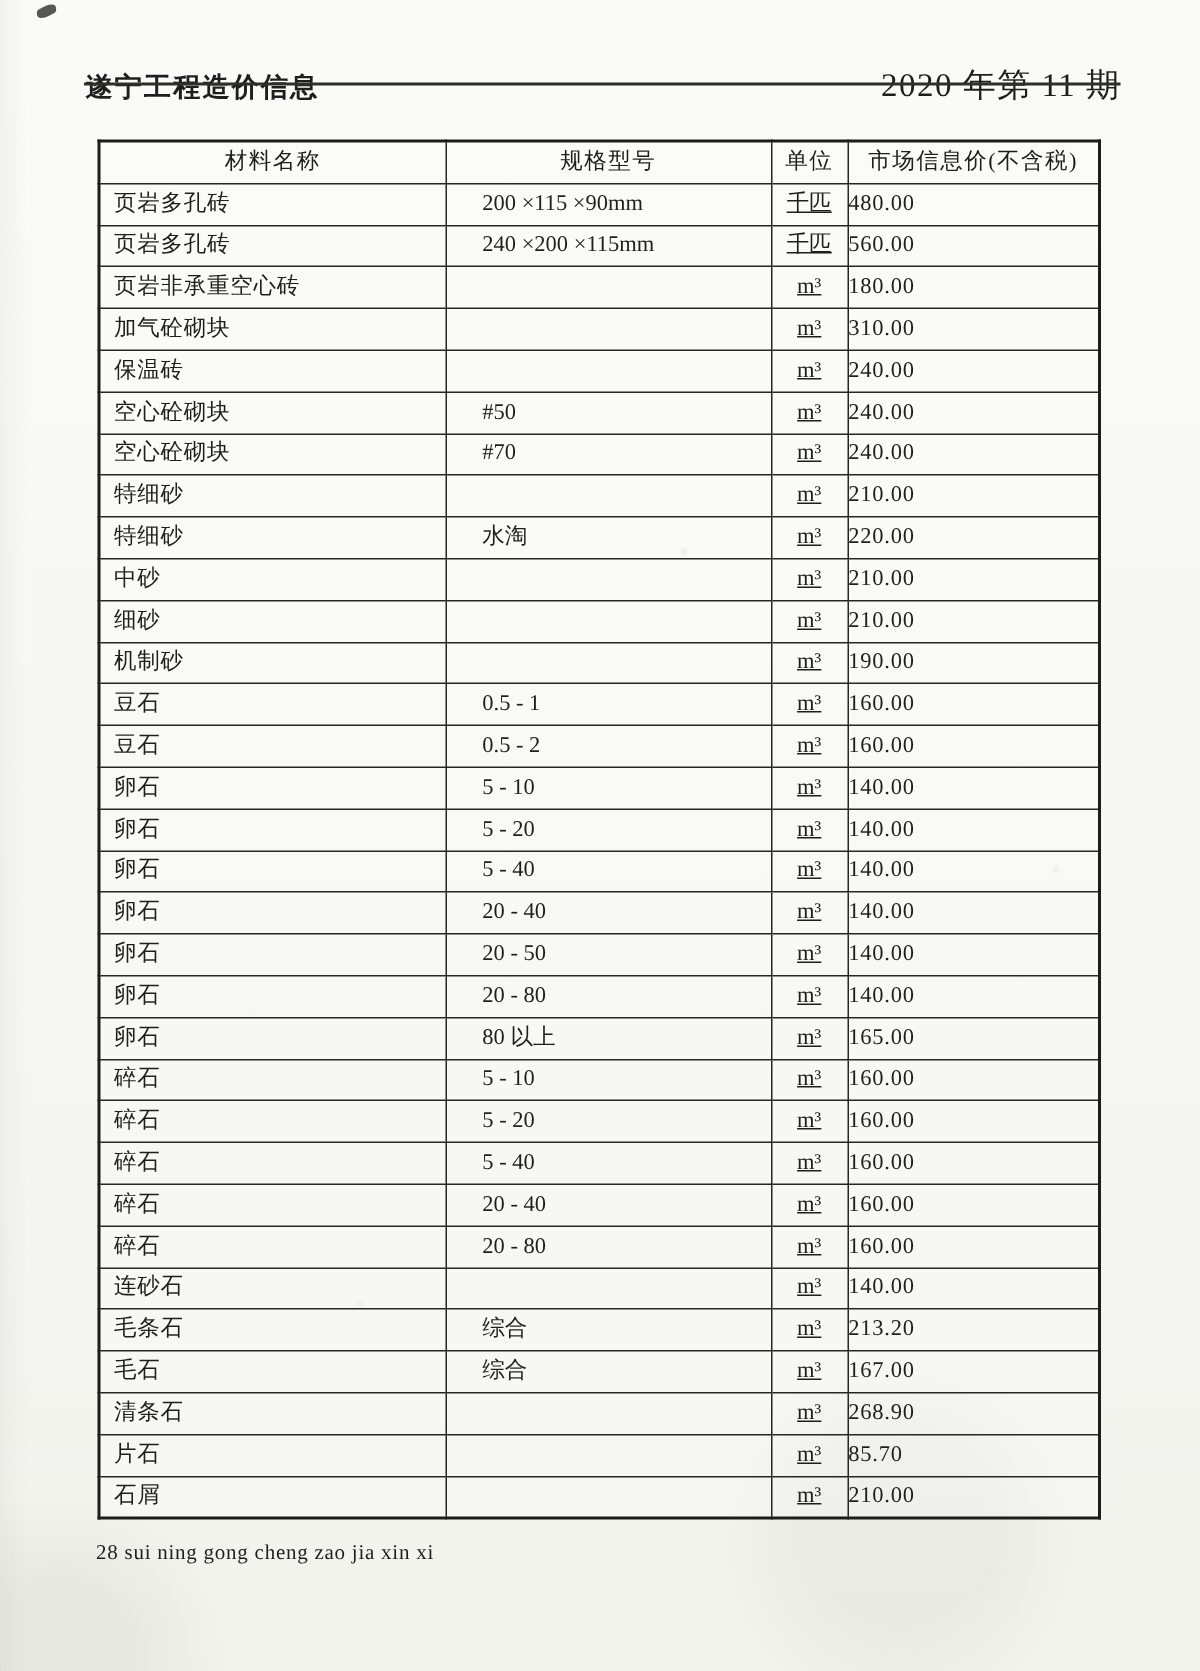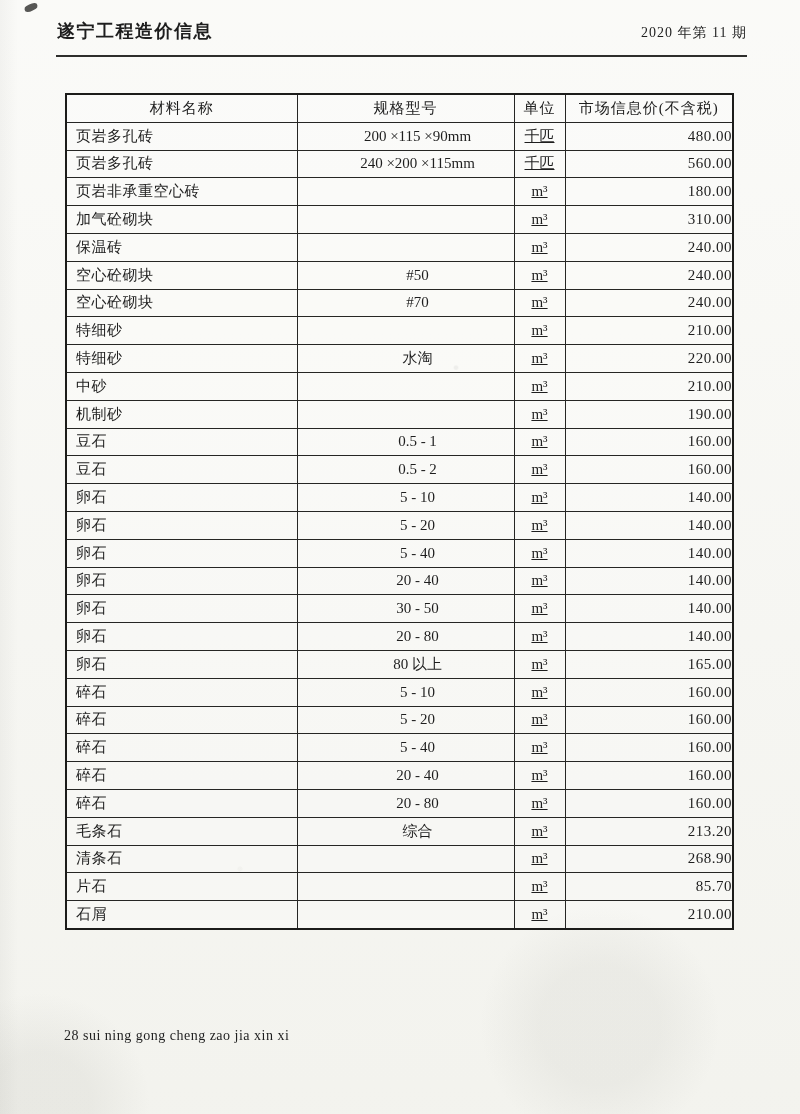--- a/index.html
+++ b/index.html
@@ -37,34 +37,34 @@
     width: 14px;
     height: 7px;
     background: #3a3a38;
     transform: rotate(-28deg) skewX(-20deg);
     border-radius: 2px 60% 2px 60%;
     opacity: .85;
   }
 
   .page-header {
     position: absolute;
-    top: 19px;
+    top: 42px;
     left: 57px;
     width: 690px;
     display: flex;
     justify-content: space-between;
     align-items: baseline;
   }
   .journal-title {
     font-size: 18px;
     font-weight: bold;
     letter-spacing: 1.5px;
   }
   .issue-label {
-    font-size: 14px;
+    font-size: 22px;
     letter-spacing: 1px;
   }
   .header-rule {
     position: absolute;
     top: 55px;
     left: 56px;
     width: 691px;
     height: 0;
     border-top: 2px solid #2e2e2c;
   }
@@ -92,23 +92,23 @@
     line-height: 1;
     white-space: nowrap;
     overflow: hidden;
   }
   .price-table th {
     font-weight: normal;
     text-align: center;
     letter-spacing: 1px;
   }
   td.cell-material { text-align: left; padding-left: 9px; letter-spacing: 0.5px; }
-  td.cell-spec     { text-align: center; padding-left: 24px; }
+  td.cell-spec     { text-align: left; padding-left: 24px; }
   td.cell-unit     { text-align: center; text-decoration: underline; }
-  td.cell-price    { text-align: right; letter-spacing: 0.5px; }
+  td.cell-price    { text-align: left; letter-spacing: 0.5px; }
 
   .page-footer {
     position: absolute;
     top: 1028px;
     left: 64px;
     font-size: 14px;
     letter-spacing: 0.5px;
   }
 </style>
 </head>
@@ -192,20 +192,26 @@
         <td class="cell-unit">m³</td>
         <td class="cell-price">220.00</td>
       </tr>
       <tr>
         <td class="cell-material">中砂</td>
         <td class="cell-spec"></td>
         <td class="cell-unit">m³</td>
         <td class="cell-price">210.00</td>
       </tr>
       <tr>
+        <td class="cell-material">细砂</td>
+        <td class="cell-spec"></td>
+        <td class="cell-unit">m³</td>
+        <td class="cell-price">210.00</td>
+      </tr>
+      <tr>
         <td class="cell-material">机制砂</td>
         <td class="cell-spec"></td>
         <td class="cell-unit">m³</td>
         <td class="cell-price">190.00</td>
       </tr>
       <tr>
         <td class="cell-material">豆石</td>
         <td class="cell-spec">0.5 - 1</td>
         <td class="cell-unit">m³</td>
         <td class="cell-price">160.00</td>
@@ -235,21 +241,21 @@
         <td class="cell-price">140.00</td>
       </tr>
       <tr>
         <td class="cell-material">卵石</td>
         <td class="cell-spec">20 - 40</td>
         <td class="cell-unit">m³</td>
         <td class="cell-price">140.00</td>
       </tr>
       <tr>
         <td class="cell-material">卵石</td>
-        <td class="cell-spec">30 - 50</td>
+        <td class="cell-spec">20 - 50</td>
         <td class="cell-unit">m³</td>
         <td class="cell-price">140.00</td>
       </tr>
       <tr>
         <td class="cell-material">卵石</td>
         <td class="cell-spec">20 - 80</td>
         <td class="cell-unit">m³</td>
         <td class="cell-price">140.00</td>
       </tr>
       <tr>
@@ -280,28 +286,40 @@
         <td class="cell-material">碎石</td>
         <td class="cell-spec">20 - 40</td>
         <td class="cell-unit">m³</td>
         <td class="cell-price">160.00</td>
       </tr>
       <tr>
         <td class="cell-material">碎石</td>
         <td class="cell-spec">20 - 80</td>
         <td class="cell-unit">m³</td>
         <td class="cell-price">160.00</td>
+      </tr>
+      <tr>
+        <td class="cell-material">连砂石</td>
+        <td class="cell-spec"></td>
+        <td class="cell-unit">m³</td>
+        <td class="cell-price">140.00</td>
       </tr>
       <tr>
         <td class="cell-material">毛条石</td>
         <td class="cell-spec">综合</td>
         <td class="cell-unit">m³</td>
         <td class="cell-price">213.20</td>
       </tr>
       <tr>
+        <td class="cell-material">毛石</td>
+        <td class="cell-spec">综合</td>
+        <td class="cell-unit">m³</td>
+        <td class="cell-price">167.00</td>
+      </tr>
+      <tr>
         <td class="cell-material">清条石</td>
         <td class="cell-spec"></td>
         <td class="cell-unit">m³</td>
         <td class="cell-price">268.90</td>
       </tr>
       <tr>
         <td class="cell-material">片石</td>
         <td class="cell-spec"></td>
         <td class="cell-unit">m³</td>
         <td class="cell-price">85.70</td>

